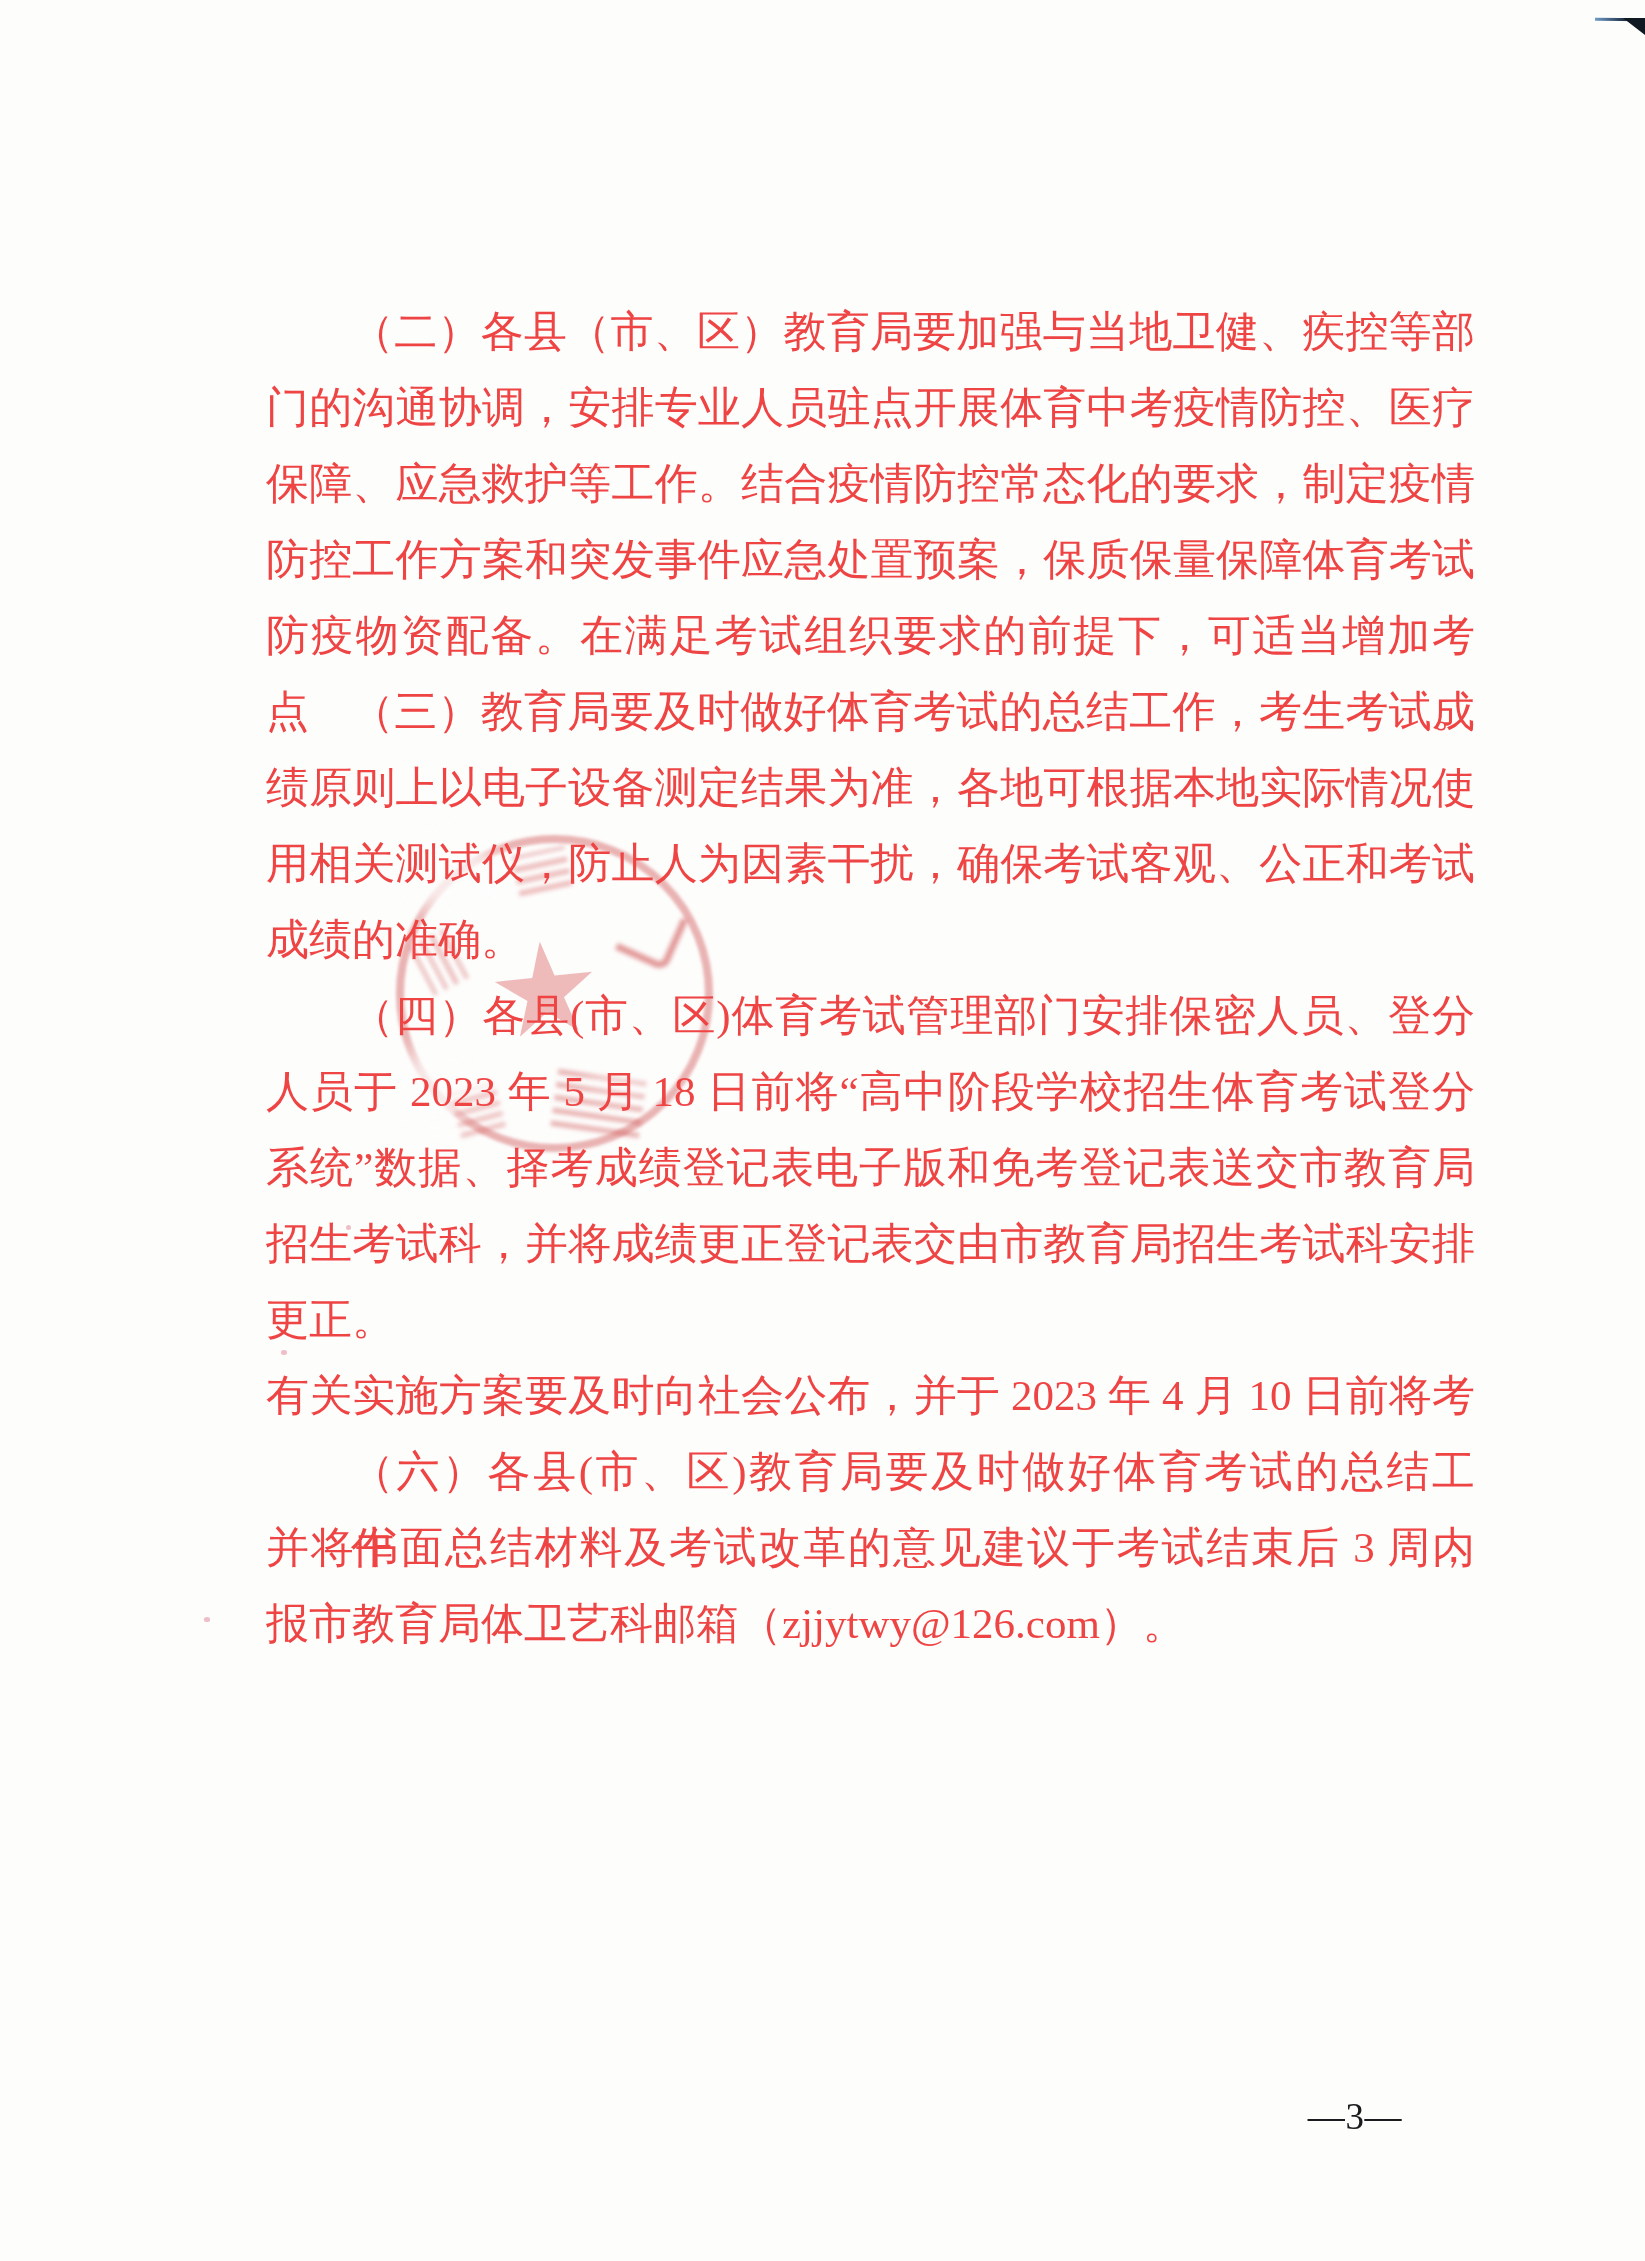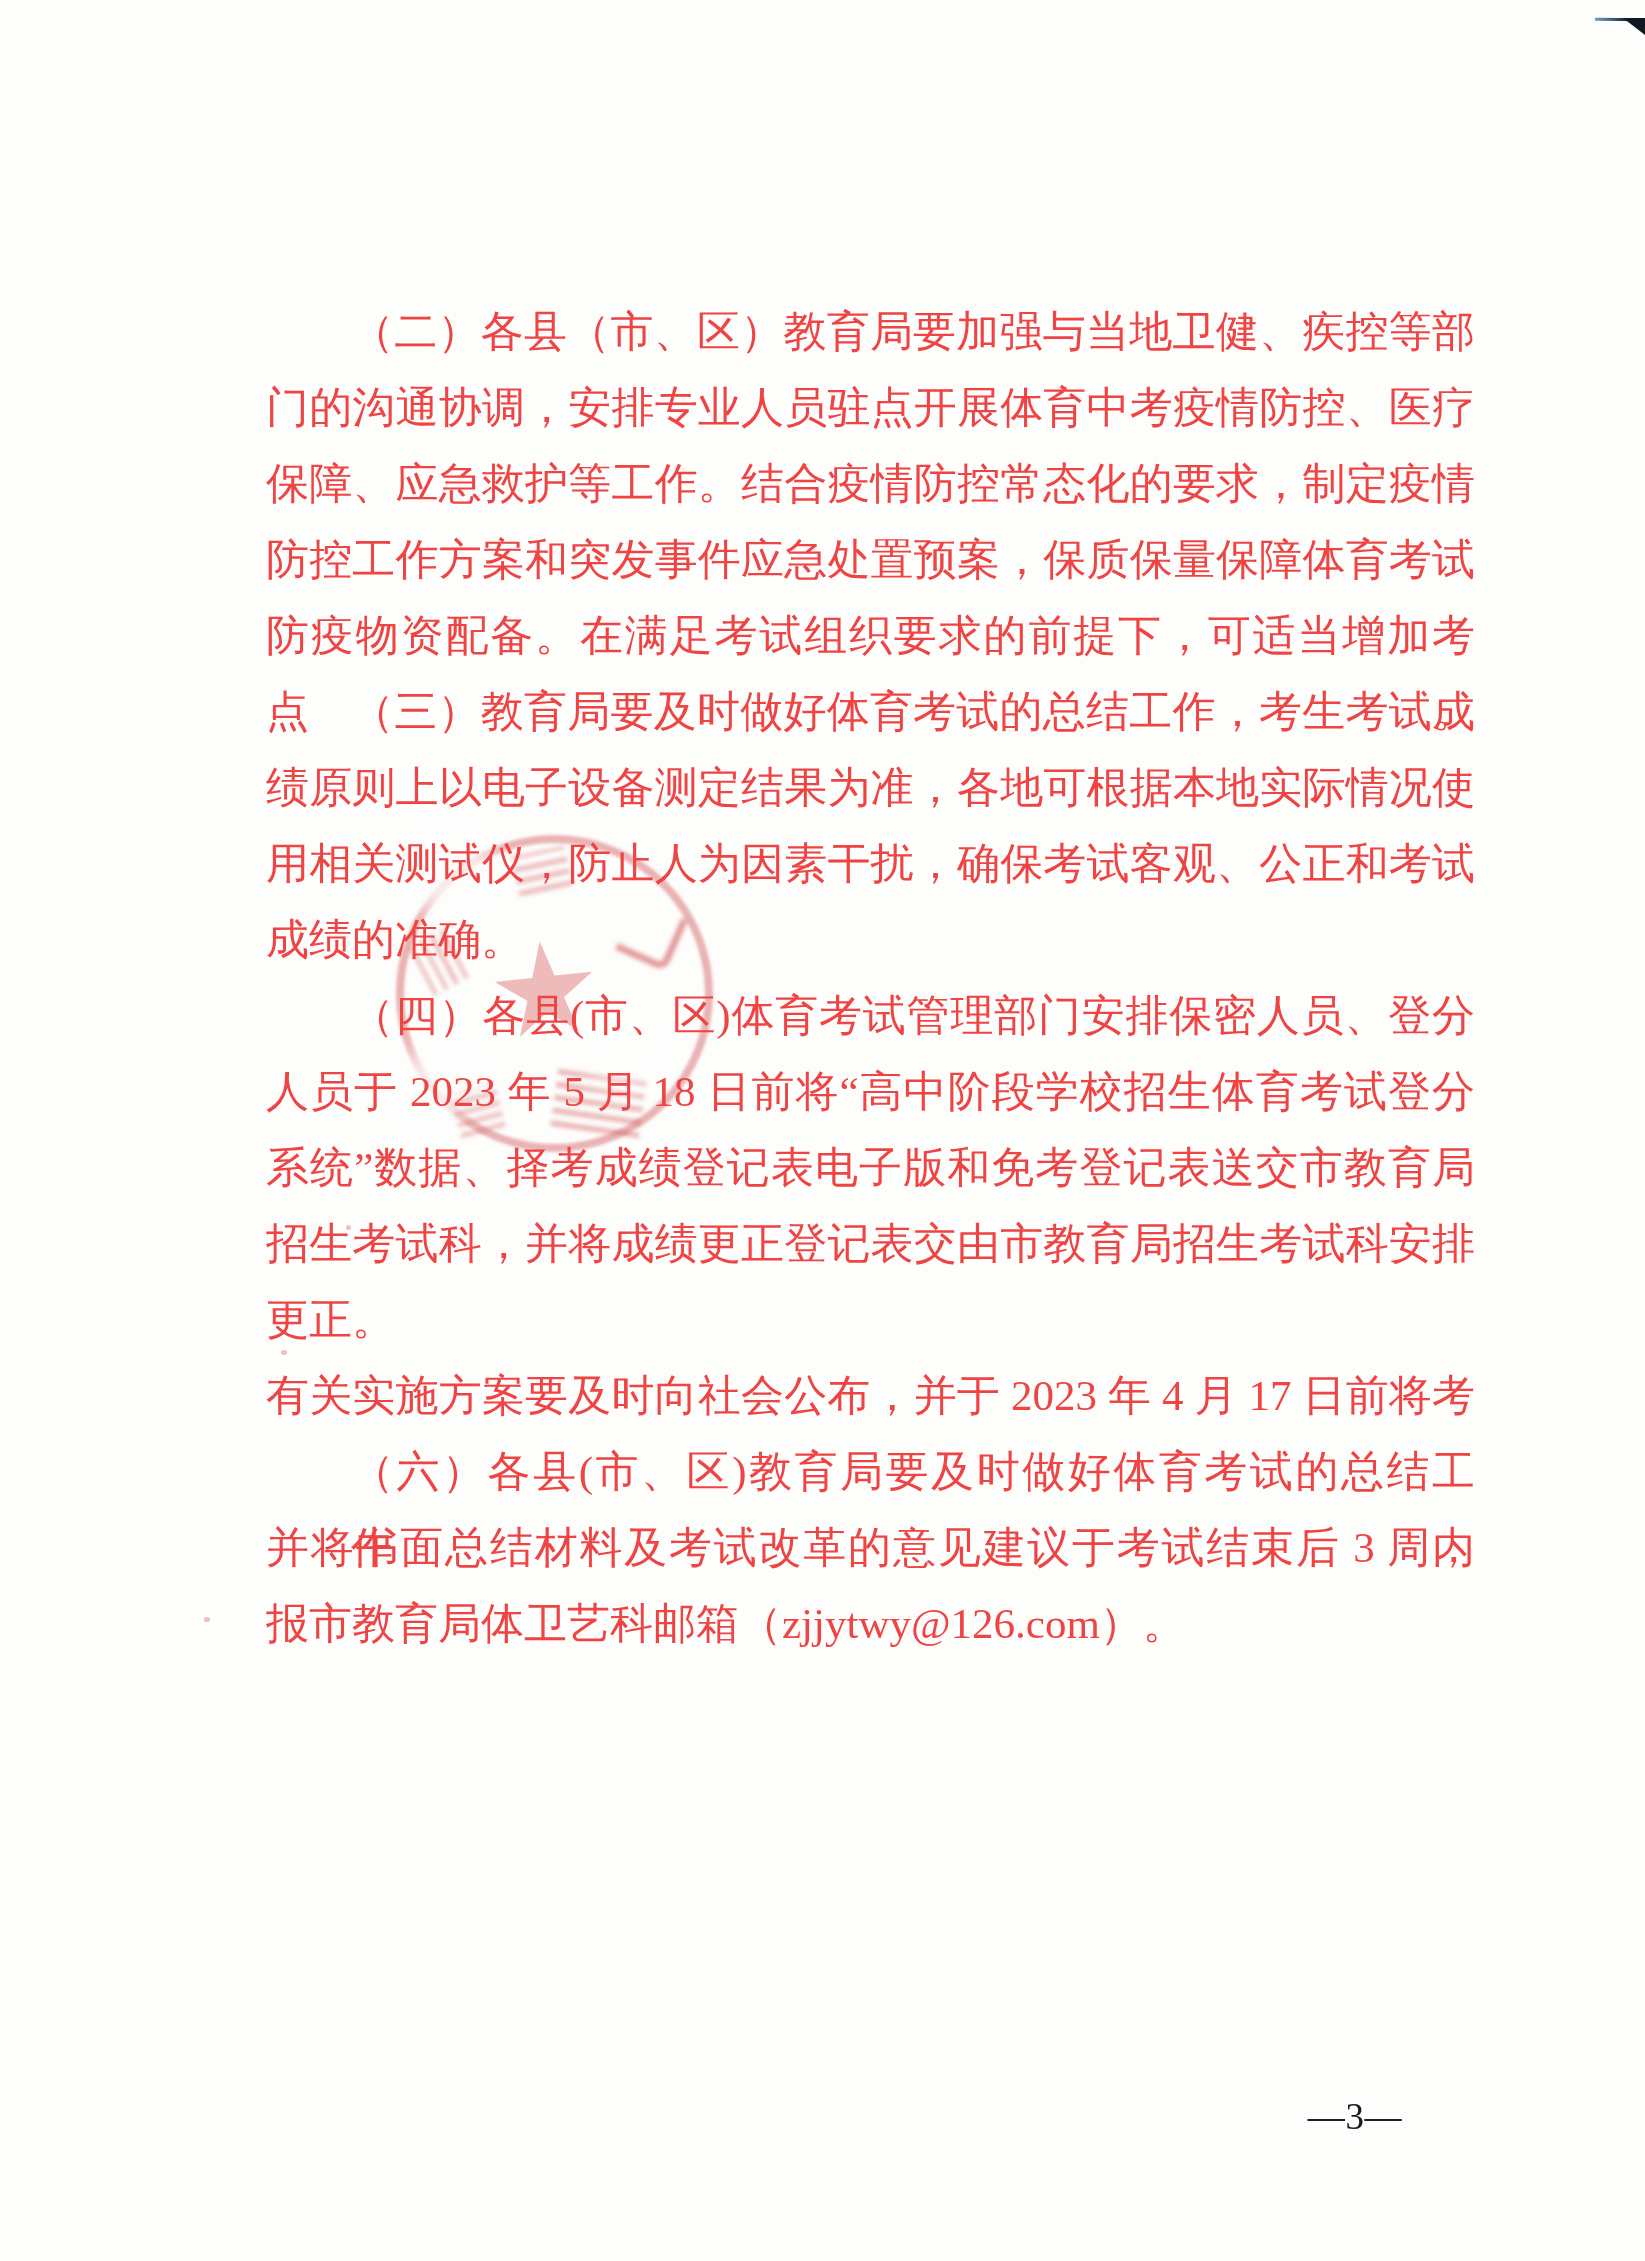--- a/index.html
+++ b/index.html
@@ -136,21 +136,21 @@
 
     <div>
       <div class="line just indent">（四）各县(市、区)体育考试管理部门安排保密人员、登分</div>
       <div class="line just">人员于 2023 年 5 月 18 日前将“高中阶段学校招生体育考试登分</div>
       <div class="line just">系统”数据、择考成绩登记表电子版和免考登记表送交市教育局</div>
       <div class="line just">招生考试科，并将成绩更正登记表交由市教育局招生考试科安排</div>
       <div class="line left">更正。</div>
     </div>
 
     <div>
-      <div class="line just">有关实施方案要及时向社会公布，并于 2023 年 4 月 17 日前将考</div>
+      <div class="line just">有关实施方案要及时向社会公布，并于 2023 年 4 月 10 日前将考</div>
     </div>
 
     <div>
       <div class="line just indent">（六）各县(市、区)教育局要及时做好体育考试的总结工作，</div>
       <div class="line just">并将书面总结材料及考试改革的意见建议于考试结束后 3 周内</div>
       <div class="line left">报市教育局体卫艺科邮箱（zjjytwy@126.com）。</div>
     </div>
 
   </div>
 

